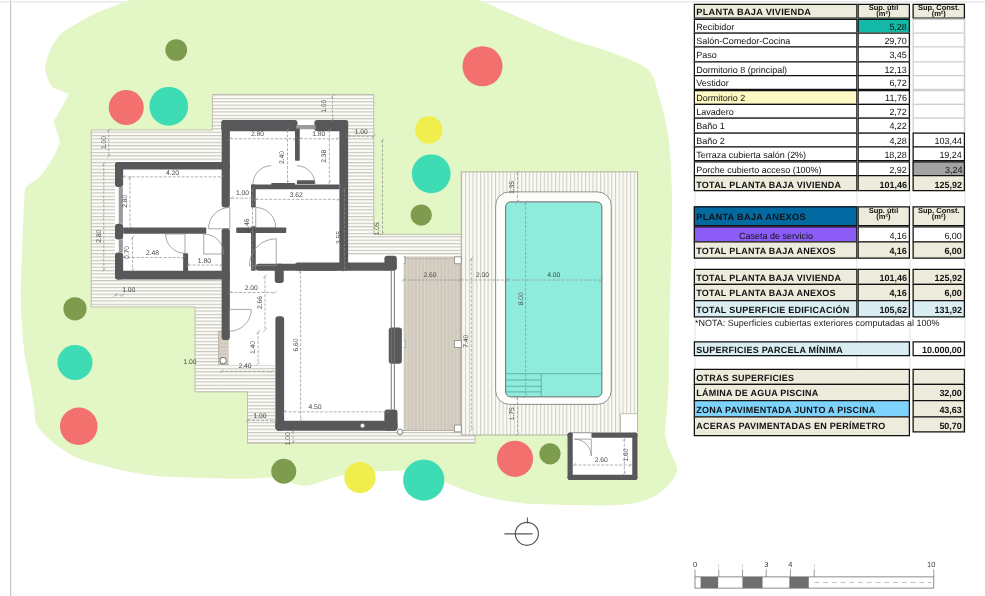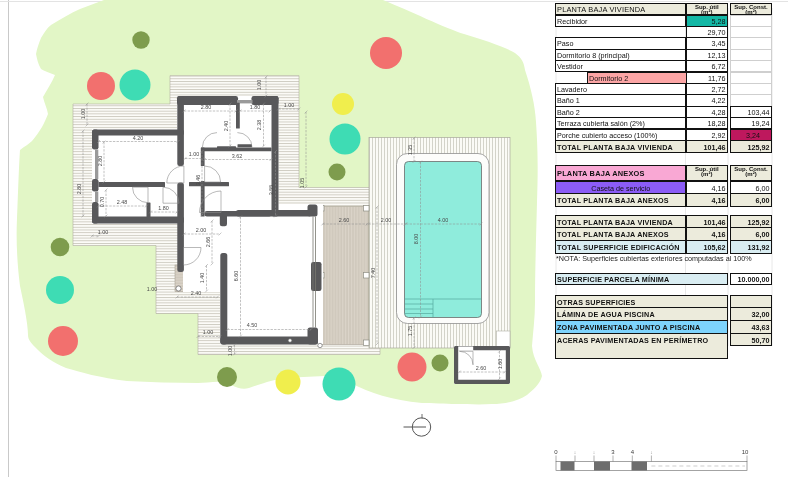--- a/index.html
+++ b/index.html
@@ -408,32 +408,33 @@
 <text x="556" y="453.5" font-size="6" fill="#3c3c3c" text-anchor="middle" font-family="Liberation Sans, sans-serif">0</text>
 <text x="613" y="453.5" font-size="6" fill="#3c3c3c" text-anchor="middle" font-family="Liberation Sans, sans-serif">3</text>
 <text x="632.3" y="453.5" font-size="6" fill="#3c3c3c" text-anchor="middle" font-family="Liberation Sans, sans-serif">4</text>
 <text x="745" y="453.5" font-size="6" fill="#3c3c3c" text-anchor="middle" font-family="Liberation Sans, sans-serif">10</text>
 <text x="575" y="453.5" font-size="5" fill="#8c8c8c" text-anchor="middle" font-family="Liberation Sans, sans-serif">↓</text>
 <text x="594" y="453.5" font-size="5" fill="#8c8c8c" text-anchor="middle" font-family="Liberation Sans, sans-serif">↓</text>
 <text x="651.4" y="453.5" font-size="5" fill="#8c8c8c" text-anchor="middle" font-family="Liberation Sans, sans-serif">↓</text>
 </g>
 </svg>
 
-<div class="c" style="left:554.5px;top:2.5px;width:131px;height:12.5px;background:#ecebdc;border:1px solid #111;font-size:7.4px;font-weight:normal;text-align:left;padding-left:1.5px;letter-spacing:0.2px;line-height:12.5px;">PLANTA BAJA VIVIENDA</div>
+<div class="c" style="left:554.5px;top:2.5px;width:131px;height:12.5px;background:#ecebdc;border:1px solid #111;font-size:7.4px;font-weight:bold;text-align:left;padding-left:1.5px;letter-spacing:0.2px;line-height:12.5px;">PLANTA BAJA VIVIENDA</div>
 
 <div class="c" style="left:685.5px;top:2.5px;width:42.5px;height:12.5px;background:#ecebdc;border:1px solid #111;font-size:6px;font-weight:bold;text-align:center;line-height:5.5px;padding-top:1px;">Sup. útil<br>(m²)</div>
 
 <div class="c" style="left:730px;top:2.5px;width:42px;height:12.5px;background:#ecebdc;border:1px solid #111;font-size:6px;font-weight:bold;text-align:center;line-height:5.5px;padding-top:1px;">Sup. Const.<br>(m²)</div>
 
 <div class="c" style="left:554.5px;top:14.5px;width:131px;height:12.4px;background:#fff;border:1px solid #111;font-size:7.2px;text-align:left;padding-left:1.5px;letter-spacing:0px;line-height:12.4px;">Recibidor</div>
 
 <div class="c" style="left:685.5px;top:14.5px;width:42.5px;height:28px;background:#14b8a6;border:1px solid #111;font-size:7.2px;text-align:right;padding-right:1.5px;letter-spacing:0px;line-height:12.4px;">5,28</div>
 
 <div class="c" style="left:730px;top:14.5px;width:42px;height:12.4px;background:#fff;border:1px solid #cfcfcf;font-size:7.2px;text-align:right;padding-right:1.5px;letter-spacing:0px;line-height:12.4px;"></div>
 
+<div class="c" style="left:554.5px;top:25.9px;width:131px;height:12.4px;background:#fff;border:1px solid #111;font-size:7.2px;text-align:left;padding-left:1.5px;letter-spacing:0px;line-height:12.4px;">Salón-Comedor-Cocina</div>
 
 <div class="c" style="left:685.5px;top:25.9px;width:42.5px;height:12.4px;background:#fff;border:1px solid #111;font-size:7.2px;text-align:right;padding-right:1.5px;letter-spacing:0px;line-height:12.4px;">29,70</div>
 
 <div class="c" style="left:730px;top:25.9px;width:42px;height:12.4px;background:#fff;border:1px solid #cfcfcf;font-size:7.2px;text-align:right;padding-right:1.5px;letter-spacing:0px;line-height:12.4px;"></div>
 
 <div class="c" style="left:554.5px;top:37.3px;width:131px;height:12.4px;background:#fff;border:1px solid #111;font-size:7.2px;text-align:left;padding-left:1.5px;letter-spacing:0px;line-height:12.4px;">Paso</div>
 
 <div class="c" style="left:685.5px;top:37.3px;width:42.5px;height:12.4px;background:#fff;border:1px solid #111;font-size:7.2px;text-align:right;padding-right:1.5px;letter-spacing:0px;line-height:12.4px;">3,45</div>
 
 <div class="c" style="left:730px;top:37.3px;width:42px;height:12.4px;background:#fff;border:1px solid #cfcfcf;font-size:7.2px;text-align:right;padding-right:1.5px;letter-spacing:0px;line-height:12.4px;"></div>
@@ -443,21 +444,21 @@
 <div class="c" style="left:685.5px;top:48.7px;width:42.5px;height:12.4px;background:#fff;border:1px solid #111;font-size:7.2px;text-align:right;padding-right:1.5px;letter-spacing:0px;line-height:12.4px;">12,13</div>
 
 <div class="c" style="left:730px;top:48.7px;width:42px;height:12.4px;background:#fff;border:1px solid #cfcfcf;font-size:7.2px;text-align:right;padding-right:1.5px;letter-spacing:0px;line-height:12.4px;"></div>
 
 <div class="c" style="left:554.5px;top:60.1px;width:131px;height:12.4px;background:#fff;border:1px solid #111;font-size:7.2px;text-align:left;padding-left:1.5px;letter-spacing:0px;line-height:12.4px;">Vestidor</div>
 
 <div class="c" style="left:685.5px;top:60.1px;width:42.5px;height:12.4px;background:#fff;border:1px solid #111;font-size:7.2px;text-align:right;padding-right:1.5px;letter-spacing:0px;line-height:12.4px;">6,72</div>
 
 <div class="c" style="left:730px;top:60.1px;width:42px;height:12.4px;background:#fff;border:1px solid #cfcfcf;font-size:7.2px;text-align:right;padding-right:1.5px;letter-spacing:0px;line-height:12.4px;"></div>
 
-<div class="c" style="left:554.5px;top:71.5px;width:131px;height:12.4px;background:#fca5a5;border:1px solid #111;font-size:7.2px;text-align:left;padding-left:1.5px;letter-spacing:0px;line-height:12.4px;margin-left:32px;">Dormitorio 2</div>
+<div class="c" style="left:554.5px;top:71.5px;width:131px;height:12.4px;background:#fef9c3;border:1px solid #111;font-size:7.2px;text-align:left;padding-left:1.5px;letter-spacing:0px;line-height:12.4px;">Dormitorio 2</div>
 
 <div class="c" style="left:685.5px;top:71.5px;width:42.5px;height:12.4px;background:#fff;border:1px solid #111;font-size:7.2px;text-align:right;padding-right:1.5px;letter-spacing:0px;line-height:12.4px;">11,76</div>
 
 <div class="c" style="left:730px;top:71.5px;width:42px;height:12.4px;background:#fff;border:1px solid #cfcfcf;font-size:7.2px;text-align:right;padding-right:1.5px;letter-spacing:0px;line-height:12.4px;"></div>
 
 <div class="c" style="left:554.5px;top:82.9px;width:131px;height:12.4px;background:#fff;border:1px solid #111;font-size:7.2px;text-align:left;padding-left:1.5px;letter-spacing:0px;line-height:12.4px;">Lavadero</div>
 
 <div class="c" style="left:685.5px;top:82.9px;width:42.5px;height:12.4px;background:#fff;border:1px solid #111;font-size:7.2px;text-align:right;padding-right:1.5px;letter-spacing:0px;line-height:12.4px;">2,72</div>
 
 <div class="c" style="left:730px;top:82.9px;width:42px;height:12.4px;background:#fff;border:1px solid #cfcfcf;font-size:7.2px;text-align:right;padding-right:1.5px;letter-spacing:0px;line-height:12.4px;"></div>
@@ -477,29 +478,29 @@
 <div class="c" style="left:554.5px;top:117.10000000000001px;width:131px;height:12.4px;background:#fff;border:1px solid #111;font-size:7.2px;text-align:left;padding-left:1.5px;letter-spacing:0px;line-height:12.4px;">Terraza cubierta salón (2%)</div>
 
 <div class="c" style="left:685.5px;top:117.10000000000001px;width:42.5px;height:12.4px;background:#fff;border:1px solid #111;font-size:7.2px;text-align:right;padding-right:1.5px;letter-spacing:0px;line-height:12.4px;">18,28</div>
 
 <div class="c" style="left:730px;top:117.10000000000001px;width:42px;height:12.4px;background:#fff;border:1px solid #111;font-size:7.2px;text-align:right;padding-right:1.5px;letter-spacing:0px;line-height:12.4px;">19,24</div>
 
 <div class="c" style="left:554.5px;top:128.5px;width:131px;height:12.4px;background:#fff;border:1px solid #111;font-size:7.2px;text-align:left;padding-left:1.5px;letter-spacing:0px;line-height:12.4px;">Porche cubierto acceso (100%)</div>
 
 <div class="c" style="left:685.5px;top:128.5px;width:42.5px;height:12.4px;background:#fff;border:1px solid #111;font-size:7.2px;text-align:right;padding-right:1.5px;letter-spacing:0px;line-height:12.4px;">2,92</div>
 
-<div class="c" style="left:730px;top:128.5px;width:42px;height:12.4px;background:#be185d;border:1px solid #111;font-size:7.2px;text-align:right;padding-right:11px;letter-spacing:0px;line-height:12.4px;">3,24</div>
+<div class="c" style="left:730px;top:128.5px;width:42px;height:12.4px;background:#a3a3a3;border:1px solid #111;font-size:7.2px;text-align:right;padding-right:1px;letter-spacing:0px;line-height:12.4px;">3,24</div>
 
 <div class="c" style="left:554.5px;top:139.9px;width:131px;height:13px;background:#ecebdc;border:1px solid #111;font-size:7.2px;font-weight:bold;text-align:left;padding-left:1.5px;letter-spacing:0.2px;line-height:13px;">TOTAL PLANTA BAJA VIVIENDA</div>
 
 <div class="c" style="left:685.5px;top:139.9px;width:42.5px;height:13px;background:#ecebdc;border:1px solid #111;font-size:7.2px;font-weight:bold;text-align:right;padding-right:1.5px;letter-spacing:0px;line-height:13px;">101,46</div>
 
 <div class="c" style="left:730px;top:139.9px;width:42px;height:13px;background:#ecebdc;border:1px solid #111;font-size:7.2px;font-weight:bold;text-align:right;padding-right:1.5px;letter-spacing:0px;line-height:13px;">125,92</div>
 
-<div class="c" style="left:554.5px;top:164.5px;width:131px;height:16.5px;background:#f9a8d4;border:1px solid #111;font-size:7.4px;font-weight:bold;text-align:left;padding-left:1.5px;letter-spacing:0.2px;line-height:16.5px;">PLANTA BAJA ANEXOS</div>
+<div class="c" style="left:554.5px;top:164.5px;width:131px;height:16.5px;background:#0369a1;border:1px solid #111;font-size:7.4px;font-weight:bold;text-align:left;padding-left:1.5px;letter-spacing:0.2px;line-height:16.5px;">PLANTA BAJA ANEXOS</div>
 
 <div class="c" style="left:685.5px;top:164.5px;width:42.5px;height:16.5px;background:#ecebdc;border:1px solid #111;font-size:6px;font-weight:bold;text-align:center;line-height:5.5px;padding-top:1px;">Sup. útil<br>(m²)</div>
 
 <div class="c" style="left:730px;top:164.5px;width:42px;height:16.5px;background:#ecebdc;border:1px solid #111;font-size:6px;font-weight:bold;text-align:center;line-height:5.5px;padding-top:1px;">Sup. Const.<br>(m²)</div>
 
 <div class="c" style="left:554.5px;top:180.5px;width:131px;height:13.5px;background:#8b5cf6;border:1px solid #111;font-size:7.2px;text-align:center;padding-left:1.5px;letter-spacing:0px;line-height:13.5px;">Caseta de servicio</div>
 
 <div class="c" style="left:685.5px;top:180.5px;width:42.5px;height:13.5px;background:#fff;border:1px solid #111;font-size:7.2px;text-align:right;padding-right:1.5px;letter-spacing:0px;line-height:13.5px;">4,16</div>
 
 <div class="c" style="left:730px;top:180.5px;width:42px;height:13.5px;background:#fff;border:1px solid #111;font-size:7.2px;text-align:right;padding-right:1.5px;letter-spacing:0px;line-height:13.5px;">6,00</div>
@@ -523,31 +524,31 @@
 <div class="c" style="left:730px;top:227.2px;width:42px;height:13.7px;background:#ecebdc;border:1px solid #111;font-size:7.2px;font-weight:bold;text-align:right;padding-right:1.5px;letter-spacing:0px;line-height:13.7px;">6,00</div>
 
 <div class="c" style="left:554.5px;top:239.9px;width:131px;height:13.7px;background:#d9edf2;border:1px solid #111;font-size:7.2px;font-weight:bold;text-align:left;padding-left:1.5px;letter-spacing:0.2px;line-height:13.7px;">TOTAL SUPERFICIE EDIFICACIÓN</div>
 
 <div class="c" style="left:685.5px;top:239.9px;width:42.5px;height:13.7px;background:#d9edf2;border:1px solid #111;font-size:7.2px;font-weight:bold;text-align:right;padding-right:1.5px;letter-spacing:0px;line-height:13.7px;">105,62</div>
 
 <div class="c" style="left:730px;top:239.9px;width:42px;height:13.7px;background:#d9edf2;border:1px solid #111;font-size:7.2px;font-weight:bold;text-align:right;padding-right:1.5px;letter-spacing:0px;line-height:13.7px;">131,92</div>
 
 <div class="c" style="left:556px;top:254px;width:230px;height:10px;font-size:7.2px;line-height:10px;color:#222;">*NOTA: Superficies cubiertas exteriores computadas al 100%</div>
 
-<div class="c" style="left:554.5px;top:272.5px;width:173.5px;height:12px;background:#d9edf2;border:1px solid #111;font-size:7.2px;font-weight:bold;text-align:left;padding-left:1.5px;letter-spacing:0.2px;line-height:12px;">SUPERFICIE PARCELA MÍNIMA</div>
+<div class="c" style="left:554.5px;top:272.5px;width:173.5px;height:12px;background:#d9edf2;border:1px solid #111;font-size:7.2px;font-weight:bold;text-align:left;padding-left:1.5px;letter-spacing:0.2px;line-height:12px;">SUPERFICIES PARCELA MÍNIMA</div>
 
 <div class="c" style="left:730px;top:272.5px;width:42px;height:12px;background:#fff;border:1px solid #111;font-size:7.2px;font-weight:bold;text-align:right;padding-right:1.5px;letter-spacing:0px;line-height:12px;">10.000,00</div>
 
 <div class="c" style="left:554.5px;top:294.5px;width:173.5px;height:13.7px;background:#ecebdc;border:1px solid #111;font-size:7.2px;font-weight:bold;text-align:left;padding-left:1.5px;letter-spacing:0.2px;line-height:13.7px;">OTRAS SUPERFICIES</div>
 
 <div class="c" style="left:730px;top:294.5px;width:42px;height:13.7px;background:#ecebdc;border:1px solid #111;font-size:7.2px;font-weight:bold;text-align:right;padding-right:1.5px;letter-spacing:0px;line-height:13.7px;"></div>
 
 <div class="c" style="left:554.5px;top:307.2px;width:173.5px;height:13.7px;background:#ecebdc;border:1px solid #111;font-size:7.2px;font-weight:bold;text-align:left;padding-left:1.5px;letter-spacing:0.2px;line-height:13.7px;">LÁMINA DE AGUA PISCINA</div>
 
 <div class="c" style="left:730px;top:307.2px;width:42px;height:13.7px;background:#ecebdc;border:1px solid #111;font-size:7.2px;font-weight:bold;text-align:right;padding-right:1.5px;letter-spacing:0px;line-height:13.7px;">32,00</div>
 
 <div class="c" style="left:554.5px;top:319.9px;width:173.5px;height:13.7px;background:#7dd3fc;border:1px solid #111;font-size:7.2px;font-weight:bold;text-align:left;padding-left:1.5px;letter-spacing:0.2px;line-height:13.7px;">ZONA PAVIMENTADA JUNTO A PISCINA</div>
 
 <div class="c" style="left:730px;top:319.9px;width:42px;height:13.7px;background:#ecebdc;border:1px solid #111;font-size:7.2px;font-weight:bold;text-align:right;padding-right:1.5px;letter-spacing:0px;line-height:13.7px;">43,63</div>
 
-<div class="c" style="left:554.5px;top:332.6px;width:173.5px;height:26px;background:#ecebdc;border:1px solid #111;font-size:7.2px;font-weight:bold;text-align:left;padding-left:1.5px;letter-spacing:0.2px;line-height:13.7px;">ACERAS PAVIMENTADAS EN PERÍMETRO</div>
+<div class="c" style="left:554.5px;top:332.6px;width:173.5px;height:16px;background:#ecebdc;border:1px solid #111;font-size:7.2px;font-weight:bold;text-align:left;padding-left:1.5px;letter-spacing:0.2px;line-height:13.7px;">ACERAS PAVIMENTADAS EN PERÍMETRO</div>
 
 <div class="c" style="left:730px;top:332.6px;width:42px;height:13.7px;background:#ecebdc;border:1px solid #111;font-size:7.2px;font-weight:bold;text-align:right;padding-right:1.5px;letter-spacing:0px;line-height:13.7px;">50,70</div>
 </div>
 </body></html>

